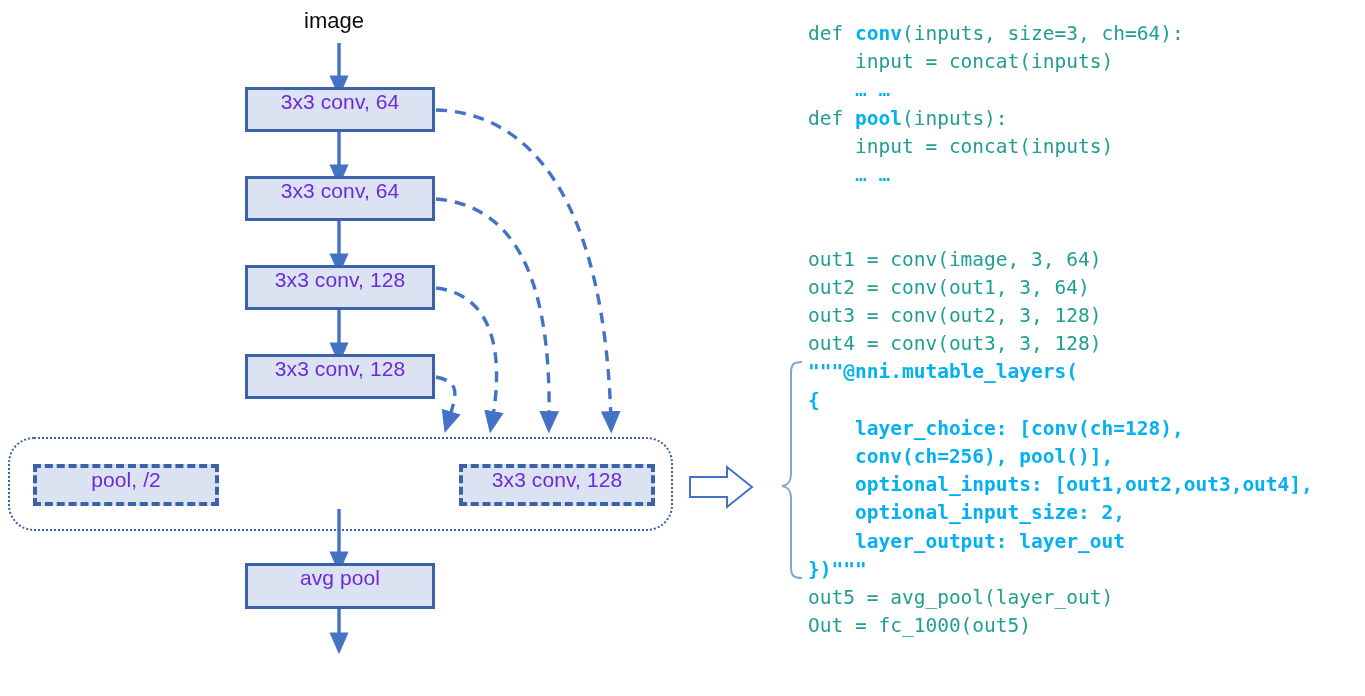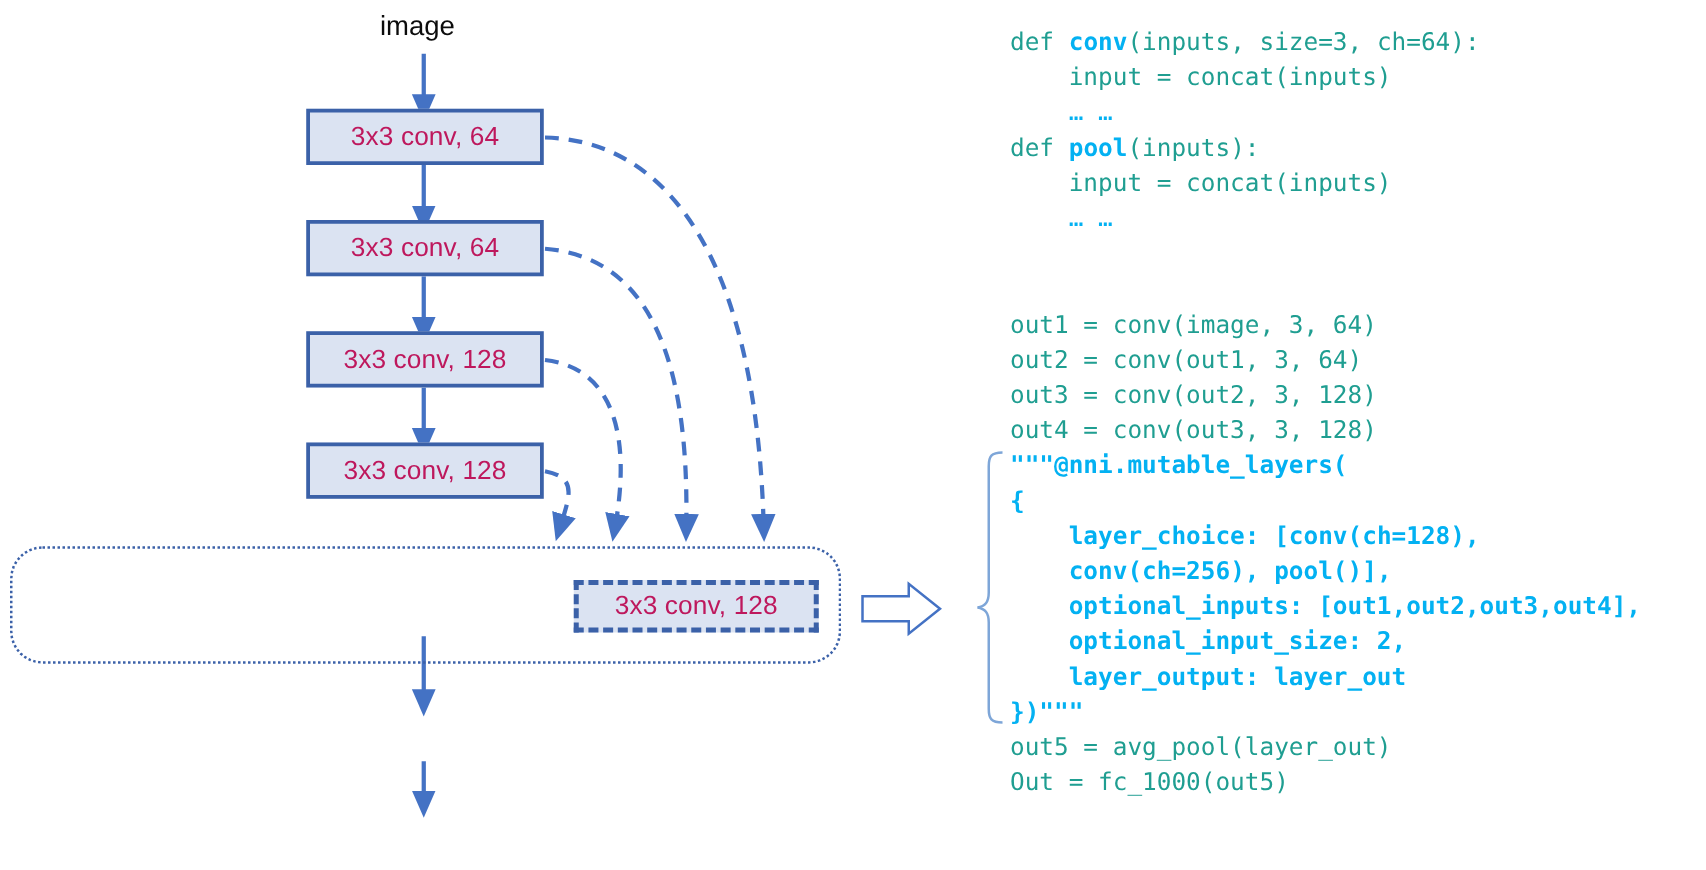--- a/index.html
+++ b/index.html
@@ -25,25 +25,25 @@
     height: 696px;
     pointer-events: none;
   }
 
   .node-box {
     position: absolute;
     box-sizing: border-box;
     background: #dbe3f2;
     border: 3px solid #3b61a8;
     display: flex;
-    align-items: center;
+    align-items: flex-start;
     justify-content: center;
     font-family: "Liberation Sans", sans-serif;
     font-size: 21px;
-    color: #be185d;
+    color: #6d28d9;
     letter-spacing: 0.1px;
     z-index: 4;
   }
 
   .node-box.dashed {
     border: 4px dashed #3b61a8;
   }
 
   .choice-container {
     position: absolute;
@@ -134,23 +134,29 @@
   <div class="node-box" style="left:245px; top:265px; width:190px; height:45px;">
     <span>3x3 conv, 128</span>
   </div>
 
   <div class="node-box" style="left:245px; top:354px; width:190px; height:45px;">
     <span>3x3 conv, 128</span>
   </div>
 
   <div class="choice-container" style="left:8px; top:437px; width:665px; height:94px;"></div>
 
+  <div class="node-box dashed" style="left:33px; top:464px; width:186px; height:42px;">
+    <span>pool, /2</span>
+  </div>
 
 
   <div class="node-box dashed" style="left:459px; top:464px; width:196px; height:42px;">
     <span>3x3 conv, 128</span>
   </div>
 
+  <div class="node-box" style="left:245px; top:563px; width:190px; height:46px;">
+    <span>avg pool</span>
+  </div>
 
 
   <div id="code-panel"><div class="cl"><span class="tk-teal">def </span><span class="tk-cyanb">conv</span><span class="tk-teal">(inputs, size=3, ch=64):</span></div><div class="cl"><span class="tk-teal">    input = concat(inputs)</span></div><div class="cl"><span class="tk-cyanr">    … …</span></div><div class="cl"><span class="tk-teal">def </span><span class="tk-cyanb">pool</span><span class="tk-teal">(inputs):</span></div><div class="cl"><span class="tk-teal">    input = concat(inputs)</span></div><div class="cl"><span class="tk-cyanr">    … …</span></div><div class="cl">&nbsp;</div><div class="cl">&nbsp;</div><div class="cl"><span class="tk-teal">out1 = conv(image, 3, 64)</span></div><div class="cl"><span class="tk-teal">out2 = conv(out1, 3, 64)</span></div><div class="cl"><span class="tk-teal">out3 = conv(out2, 3, 128)</span></div><div class="cl"><span class="tk-teal">out4 = conv(out3, 3, 128)</span></div><div class="cl"><span class="tk-cyanb">"""@nni.mutable_layers(</span></div><div class="cl"><span class="tk-cyanb">{</span></div><div class="cl"><span class="tk-cyanb">    layer_choice: [</span><span class="tk-cyanb">conv</span><span class="tk-cyanb">(ch=128),</span></div><div class="cl"><span class="tk-cyanb">    conv</span><span class="tk-cyanb">(ch=256), </span><span class="tk-cyanb">pool</span><span class="tk-cyanb">()],</span></div><div class="cl"><span class="tk-cyanb">    optional_inputs: [out1,out2,out3,out4],</span></div><div class="cl"><span class="tk-cyanb">    optional_input_size: 2,</span></div><div class="cl"><span class="tk-cyanb">    layer_output: layer_out</span></div><div class="cl"><span class="tk-cyanb">})"""</span></div><div class="cl"><span class="tk-teal">out5 = avg_pool(layer_out)</span></div><div class="cl"><span class="tk-teal">Out = fc_1000(out5)</span></div></div>
 
 </div>
 
 </body></html>

